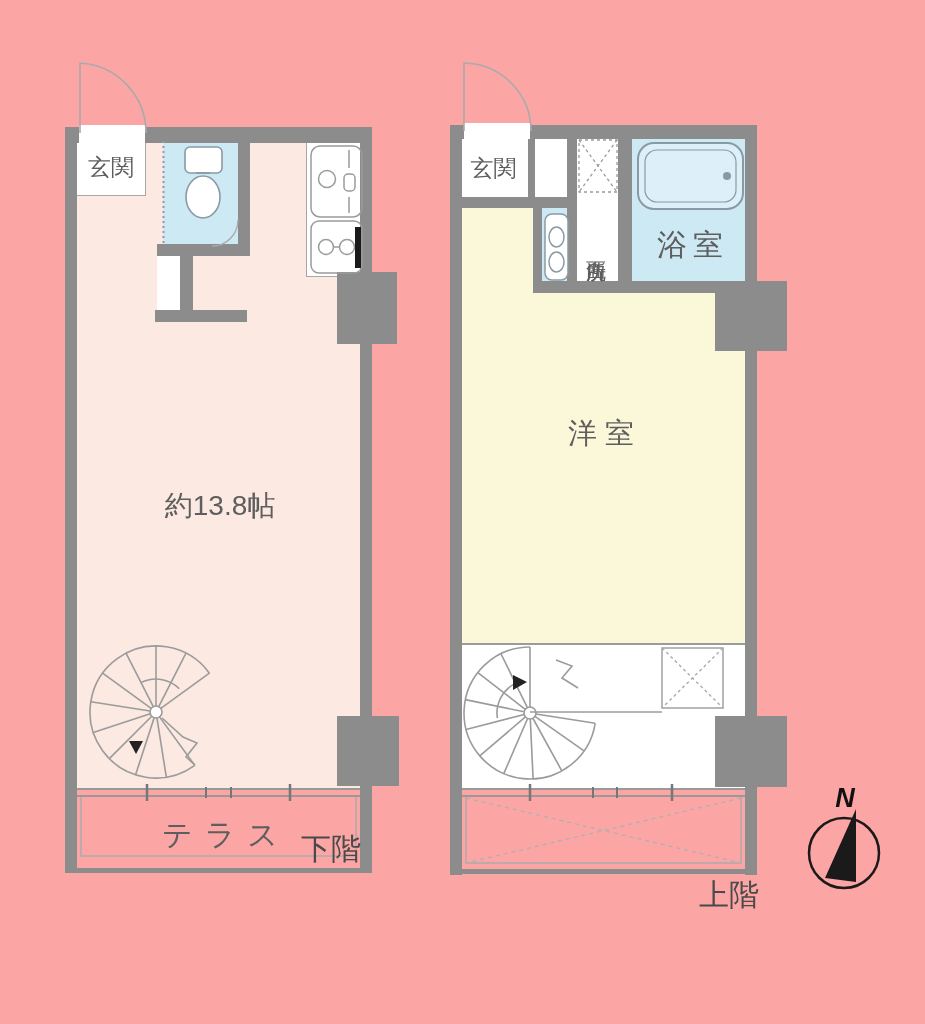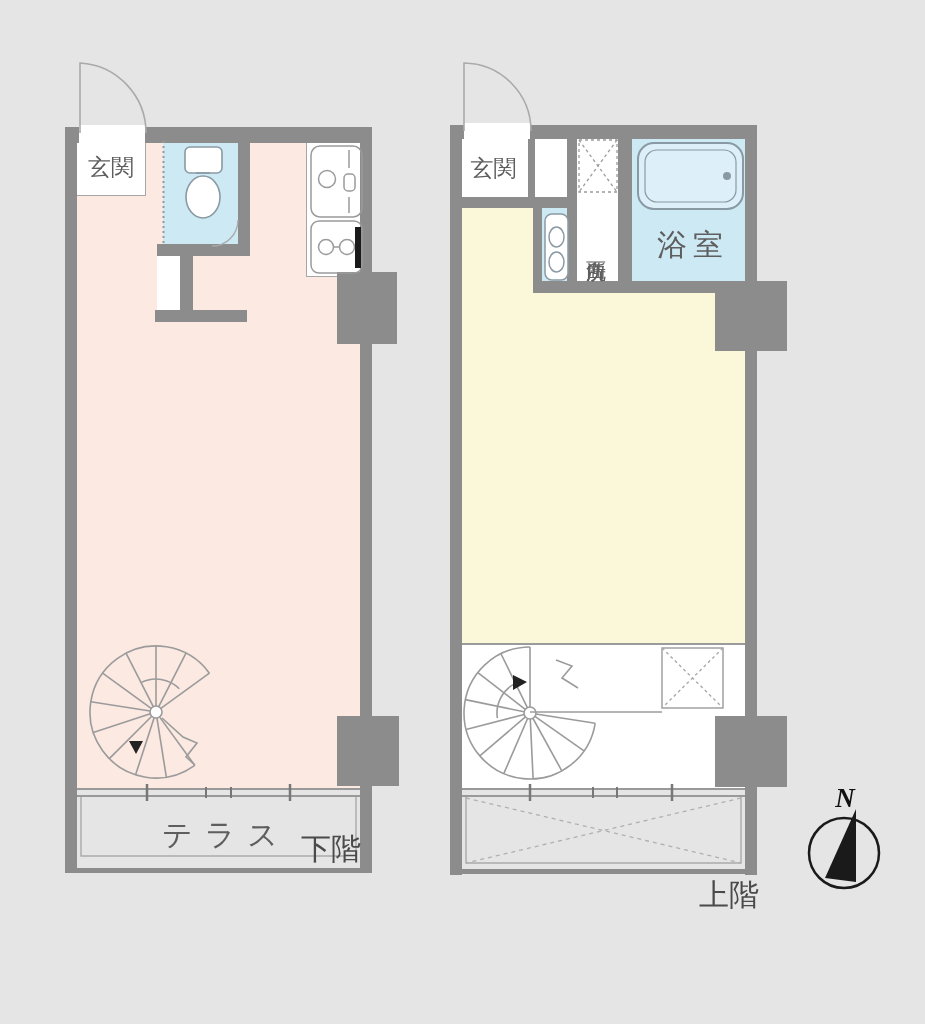--- a/index.html
+++ b/index.html
@@ -1,17 +1,17 @@
 <!DOCTYPE html>
 <html style="--wall: #8c8c8c; --line: #9b9b9b; --pink: #fbe9e2; --yellow: #fbf8da; --blue: #cde9f3; --tub: #ddeff8; --text: #5e5e5e; --textdark: #4a4a4a;"><head>
 <meta charset="utf-8">
 <style>
   html,body{margin:0;padding:0;background:#fff;}
-  #canvas{position:relative;width:925px;height:1024px;background:#e5e5e5;overflow:hidden;
-          font-family:Liberation Serif, serif;}
+  #canvas{position:relative;width:925px;height:1024px;background:#fca5a5;overflow:hidden;
+          font-family:Liberation Sans, sans-serif;}
   .wall{position:absolute;background:var(--wall,#8c8c8c);}
   .fill{position:absolute;}
   .pink{background:var(--pink,#fbe9e2);}
   .yellow{background:var(--yellow,#fbf8da);}
   .blue{background:var(--blue,#cde9f3);}
   .whitebox{position:absolute;background:#fff;border:1.5px solid #a6a6a6;box-sizing:border-box;}
   .whiteflat{position:absolute;background:#fff;}
   .thinline{position:absolute;background:var(--line,#9b9b9b);}
   .lbl{position:absolute;display:flex;align-items:center;justify-content:center;
        color:var(--text,#5e5e5e);white-space:nowrap;}
@@ -192,22 +192,24 @@
       <polygon points="513,675 527,682 513,690" fill="#222222" stroke="none"></polygon>
     </g>
 
     <g>
       <circle cx="844" cy="853" r="35" fill="none" stroke="#1a1a1a" stroke-width="2.5"></circle>
       <polygon points="856,809 825,878 856,882" fill="#1a1a1a"></polygon>
     </g>
   </svg>
 
   <div class="lbl" style="left:76px;top:139px;width:70px;height:57px;font-size:23px;">玄関</div>
+  <div class="lbl" style="left:110px;top:489px;width:220px;height:34px;font-size:28px;">約13.8帖</div>
   <div class="lbl" style="left:100px;top:817px;width:240px;height:36px;font-size:30px;letter-spacing:12px;text-indent:12px;">テラス</div>
   <div class="lbl dark" style="left:286px;top:832px;width:90px;height:34px;font-size:30px;">下階</div>
 
   <div class="lbl" style="left:457px;top:137px;width:73px;height:62px;font-size:23px;">玄関</div>
+  <div class="lbl" style="left:491px;top:414px;width:220px;height:40px;font-size:29px;letter-spacing:8px;text-indent:8px;">洋室</div>
   <div class="lbl vert" style="left:584px;top:194px;width:26px;height:104px;font-size:20px;">洗面所</div>
   <div class="lbl" style="left:640px;top:229px;width:100px;height:32px;font-size:30px;letter-spacing:6px;text-indent:6px;">浴室</div>
   <div class="lbl dark" style="left:684px;top:878px;width:90px;height:34px;font-size:30px;">上階</div>
 
   <div class="lbl" style="left:831px;top:784px;width:28px;height:28px;font-size:27px;font-weight:bold;font-style:italic;color:#111;">N</div>
 </div>
 
 </body></html>

